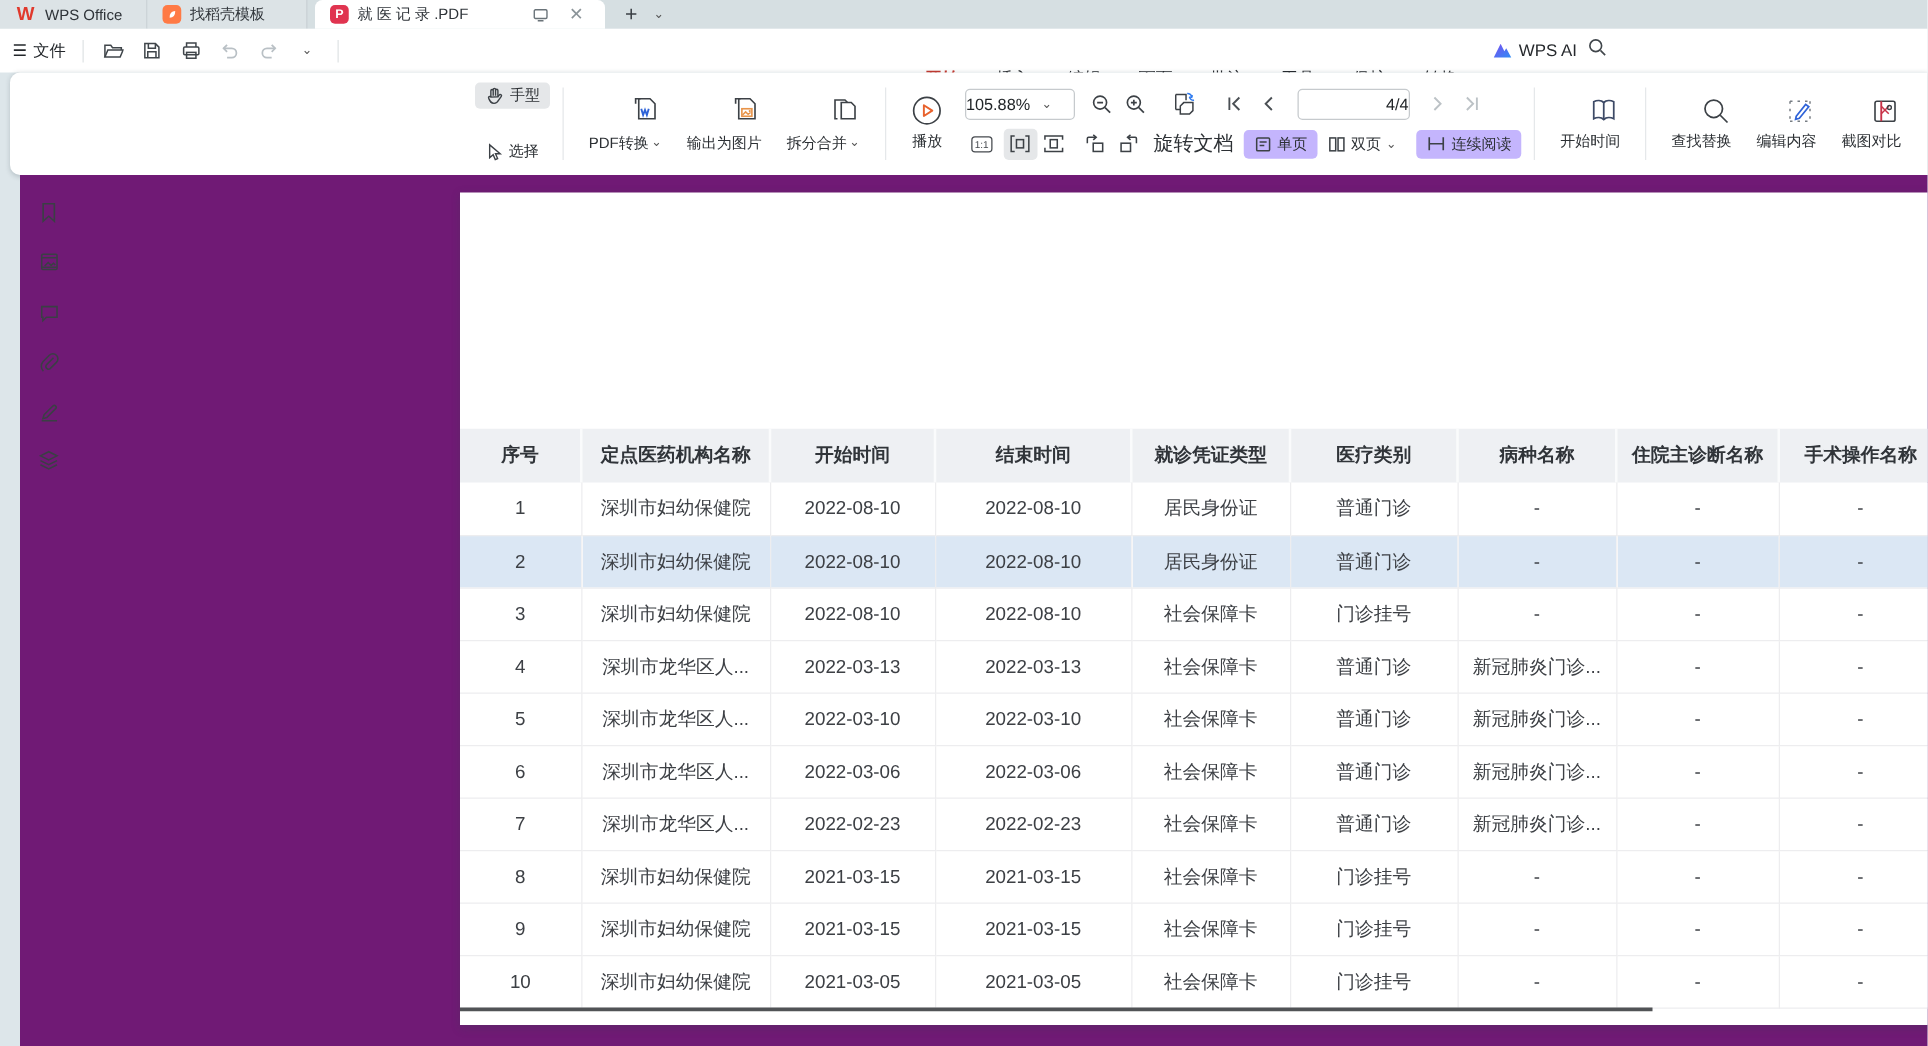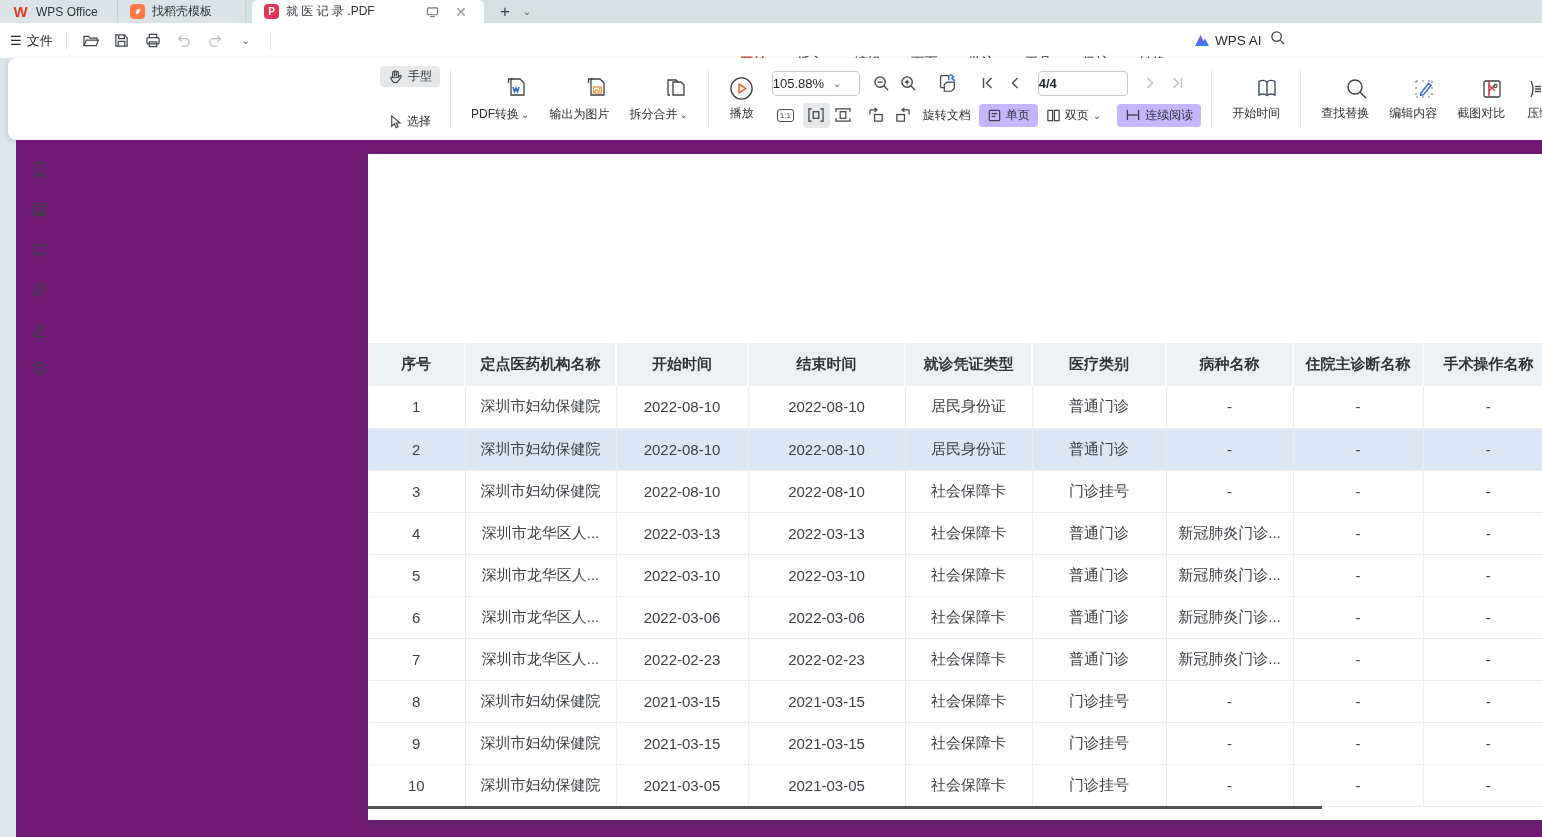--- a/index.html
+++ b/index.html
@@ -36,21 +36,21 @@
   .toolbar{ position:absolute; left:8px; top:58px; width:1534px; height:82px; background:#fff; border-radius:8px 0 0 8px; box-shadow:0 1px 4px rgba(40,60,70,.22); display:flex; align-items:center; }
   .tb-sep{ width:1px; height:58px; background:#e5e8ea; margin:0 10px; flex:0 0 auto; }
   .tb-stack{ display:flex; flex-direction:column; gap:24px; flex:0 0 auto; }
   .tool-pill{ display:flex; align-items:center; gap:5px; font-size:12px; color:#2c3034; padding:2px 8px; border-radius:4px; }
   .tool-pill.active{ background:#e5e7e9; }
   .tb-big{ display:flex; flex-direction:column; align-items:flex-end; gap:4px; font-size:12px; color:#2c3034; padding:0 10px; flex:0 0 auto; }
   .tb-big .lblrow{ display:flex; align-items:center; gap:2px; white-space:nowrap; }
   .zoomnav{ display:flex; flex-direction:column; gap:7px; margin-left:8px; flex:0 0 auto; }
   .znrow{ display:flex; align-items:center; height:25px; }
   .zbox{ width:88px; height:25px; border:1px solid #c6cacd; border-radius:4px; display:flex; align-items:center; gap:9px; font-size:13px; color:#1f2326; background:#fff; }
-  .pgbox{ width:90px; height:25px; border:1px solid #c6cacd; border-radius:4px; display:flex; align-items:center; justify-content:flex-start; font-size:13px; color:#1f2326; margin:0 9px;font-weight:bold; }
+  .pgbox{ width:90px; height:25px; border:1px solid #c6cacd; border-radius:4px; display:flex; align-items:center; justify-content:flex-end; font-size:13px; color:#1f2326; margin:0 9px; }
   .iconbtn{ min-width:27px; height:25px; display:flex; align-items:center; justify-content:center; border-radius:4px; flex:0 0 auto; }
   .iconbtn.active{ background:#e5e7e9; }
   .tpill{ display:flex; align-items:center; gap:4px; font-size:12px; color:#2c3034; padding:3px 8px; border-radius:4px; white-space:nowrap; }
   .tpill.active{ background:#c4b5fd; }
   .ratio{ border:1.4px solid #45494e; border-radius:3px; font-size:8px; padding:0 2px; line-height:11px; color:#45494e; font-weight:normal; }
 
   
   .doc-area{ position:absolute; left:16px; top:140px; width:1542px; height:697px; background:#701a75; }
   .side-ico{ position:absolute; left:13px; width:20px; height:20px; display:flex; align-items:center; justify-content:center; }
   .page{ position:absolute; left:352px; top:14px; width:1185px; height:666px; background:#fff; box-shadow:0 2px 7px rgba(50,70,80,.28); }
@@ -311,21 +311,21 @@
             <rect x="8" y="8" width="8" height="7"></rect>
           </svg>
       </span>
       <span class="iconbtn">
         <svg width="18" height="17" viewBox="0 0 19 18" fill="none" stroke="#3c4146" stroke-width="1.3">
             <path d="M9 3 H15 a1 1 0 0 1 1 1 v4"></path>
             <path d="M11 1 L8.5 3 L11 5.2"></path>
             <rect x="3" y="8" width="8" height="7"></rect>
           </svg>
       </span>
-      <span style="font-size:12px;color:#2c3034;margin:0 8px 0 6px;white-space:nowrap">旋转文档</span>
+      <span style="font-size:16px;color:#2c3034;margin:0 8px 0 6px;white-space:nowrap">旋转文档</span>
       <span class="tpill active">
         <svg width="15" height="15" viewBox="0 0 16 16" fill="none" stroke="#3c4146" stroke-width="1.3">
             <rect x="2.5" y="2.5" width="11" height="11" rx="1"></rect>
             <line x1="5" y1="6" x2="11" y2="6"></line>
             <line x1="5" y1="9" x2="9" y2="9"></line>
           </svg>
         <span>单页</span>
       </span>
       <span class="tpill">
         <svg width="15" height="15" viewBox="0 0 16 16" fill="none" stroke="#3c4146" stroke-width="1.3">

